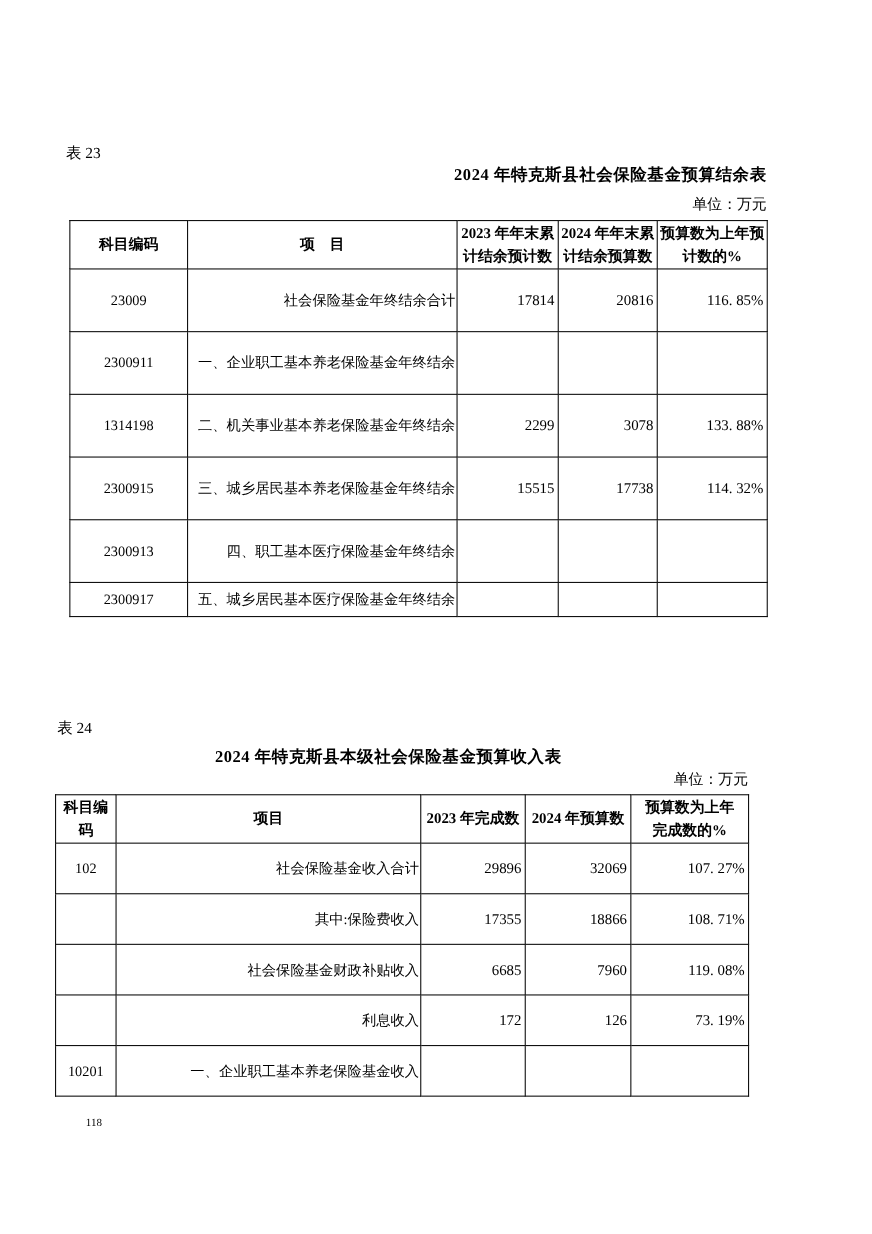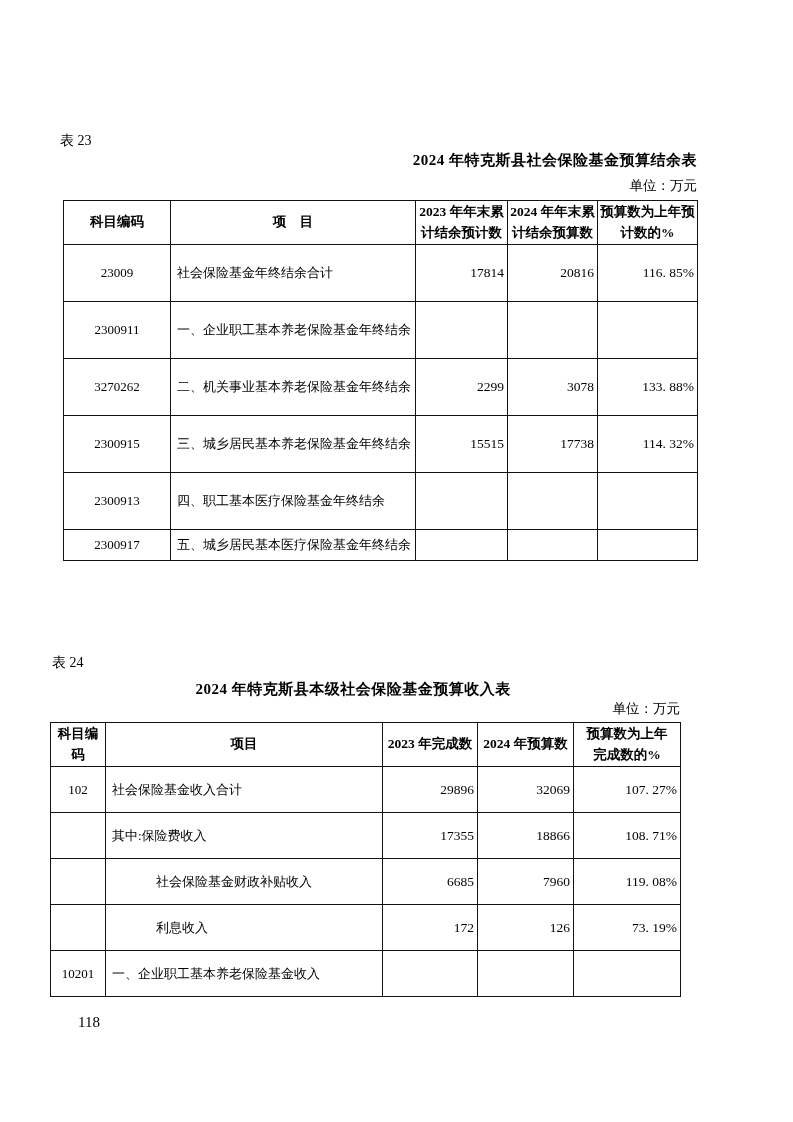--- a/index.html
+++ b/index.html
@@ -27,21 +27,21 @@
     text-align: center;
     line-height: 21px;
     letter-spacing: 0.5px;
   }
   .unit-label {
     font-size: 13.5px;
     text-align: right;
     line-height: 19px;
   }
   .page-number {
-    font-size: 15px;
+    font-size: 10px;
     line-height: 20px;
   }
 
   table {
     border-collapse: collapse;
     table-layout: fixed;
     border-radius: 31px;
   }
   th, td {
     border: 1.5px solid #111111;
@@ -52,21 +52,21 @@
     font-weight: bold;
     font-size: 13.5px;
     text-align: center;
     white-space: pre-line;
     line-height: 1.5;
     padding: 1px 2px;
   }
   td { font-size: 13px; }
 
   .col-code  { text-align: center; padding: 0 2px; white-space: nowrap; }
-  .col-item  { text-align: left; padding-left: 6px; white-space: nowrap; }
+  .col-item  { text-align: right; padding-left: 6px; white-space: nowrap; }
   .col-num   { text-align: right; padding-right: 3px; font-size: 13.5px; white-space: nowrap; }
   td.indent-1 { padding-left: 50px; }
 
   
   .t23 thead tr { height: 44px; }
   .t23 tbody tr { height: 57px; }
   .t23 tbody tr:nth-child(6),
   .t23 tbody tr:nth-child(8) { height: 31px; }
 
   
@@ -111,21 +111,21 @@
         <td class="col-num">116. 85%</td>
       </tr>
       <tr>
         <td class="col-code">2300911</td>
         <td class="col-item">一、企业职工基本养老保险基金年终结余</td>
         <td class="col-num"></td>
         <td class="col-num"></td>
         <td class="col-num"></td>
       </tr>
       <tr>
-        <td class="col-code">3270262</td>
+        <td class="col-code">1314198</td>
         <td class="col-item">二、机关事业基本养老保险基金年终结余</td>
         <td class="col-num">2299</td>
         <td class="col-num">3078</td>
         <td class="col-num">133. 88%</td>
       </tr>
       <tr>
         <td class="col-code">2300915</td>
         <td class="col-item">三、城乡居民基本养老保险基金年终结余</td>
         <td class="col-num">15515</td>
         <td class="col-num">17738</td>

